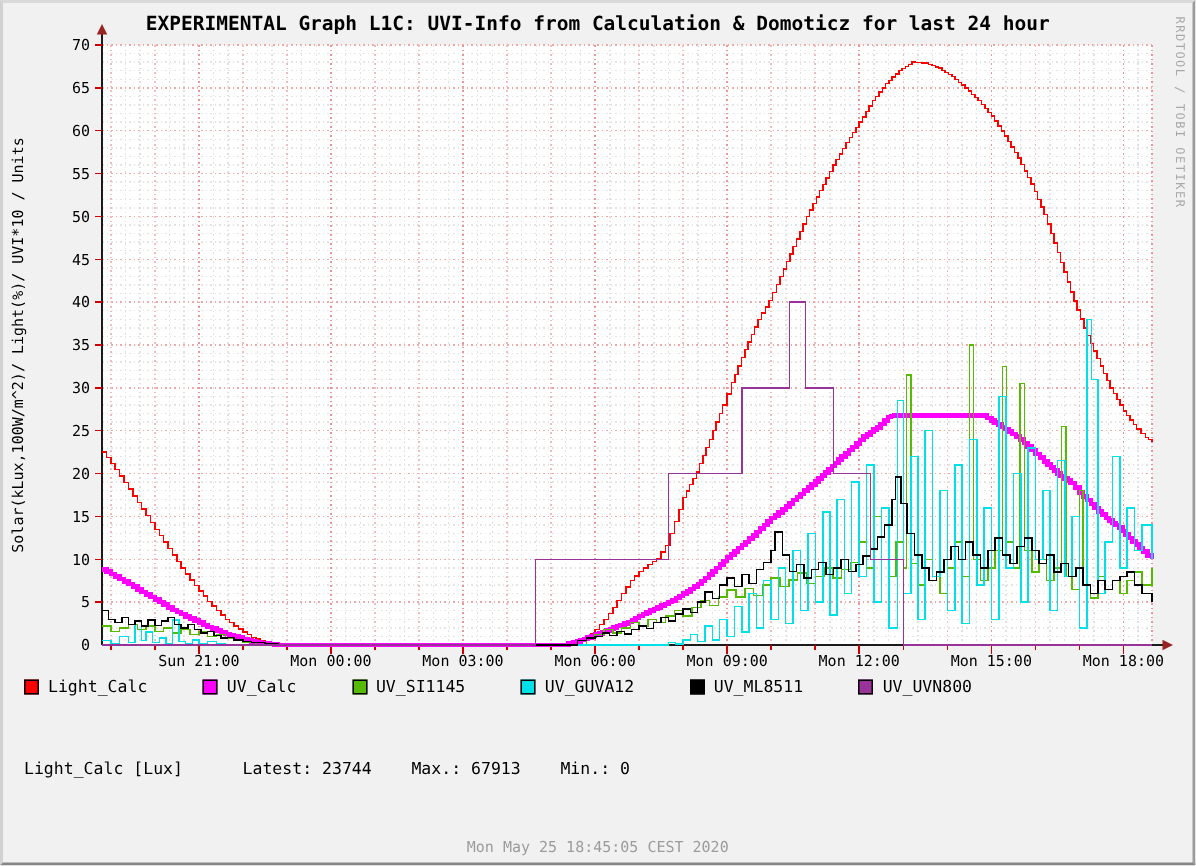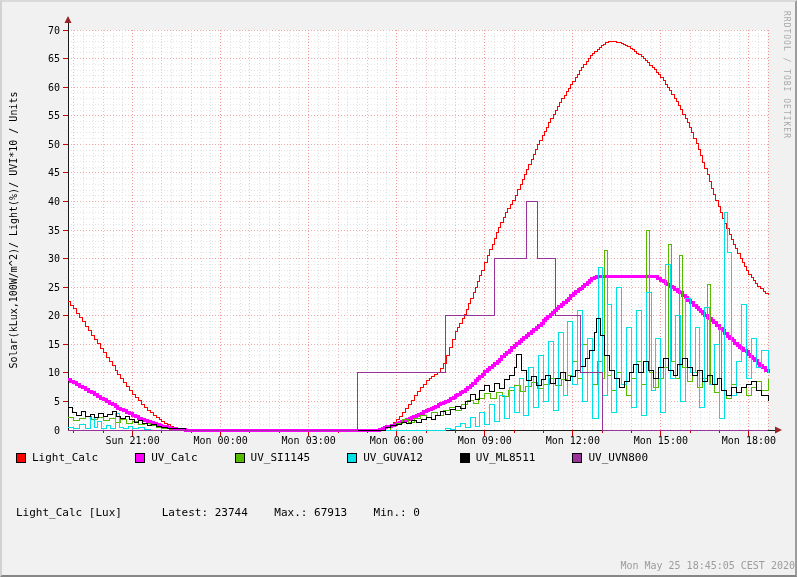--- a/index.html
+++ b/index.html
@@ -32,28 +32,29 @@
     display:flex; align-items:center; font-size:11px; color:#000;gap:18px;
   }
   .legend-item { display:flex; align-items:center; margin-right:19px; }
   .swatch { width:10px; height:10px; border:1px solid #000; margin-right:6px; flex:0 0 auto; }
   .stats {
     position:absolute; left:14px; top:476px;
     font-size:11px; line-height:14px; white-space:pre; color:#000;
   }
   .timestamp {
     position:absolute; bottom:4px; left:0; width:100%;
-    text-align:right; font-size:10px; color:#9c9c9c;
+    text-align:center; font-size:10px; color:#9c9c9c;
   }
 </style>
 </head>
 <body>
 
 <div id="screen">
 
+  <div class="title">EXPERIMENTAL Graph L1C: UVI-Info from Calculation &amp; Domoticz for last 24 hour</div>
 
   <div class="watermark">RRDTOOL / TOBI OETIKER</div>
 
   <div class="ylabel">Solar(kLux,100W/m^2)/ Light(%)/ UVI*10 / Units</div>
 
   <svg id="plot" width="797" height="577">
       <rect x="66" y="28" width="700" height="400" fill="#ffffff"></rect>
       <g shape-rendering="crispEdges">
         <line x1="66" y1="422.2857142857143" x2="766" y2="422.2857142857143" stroke="#e4e4e4" stroke-width="1" stroke-dasharray="1,2"></line>
         <line x1="66" y1="416.57142857142856" x2="766" y2="416.57142857142856" stroke="#e4e4e4" stroke-width="1" stroke-dasharray="1,2"></line>

